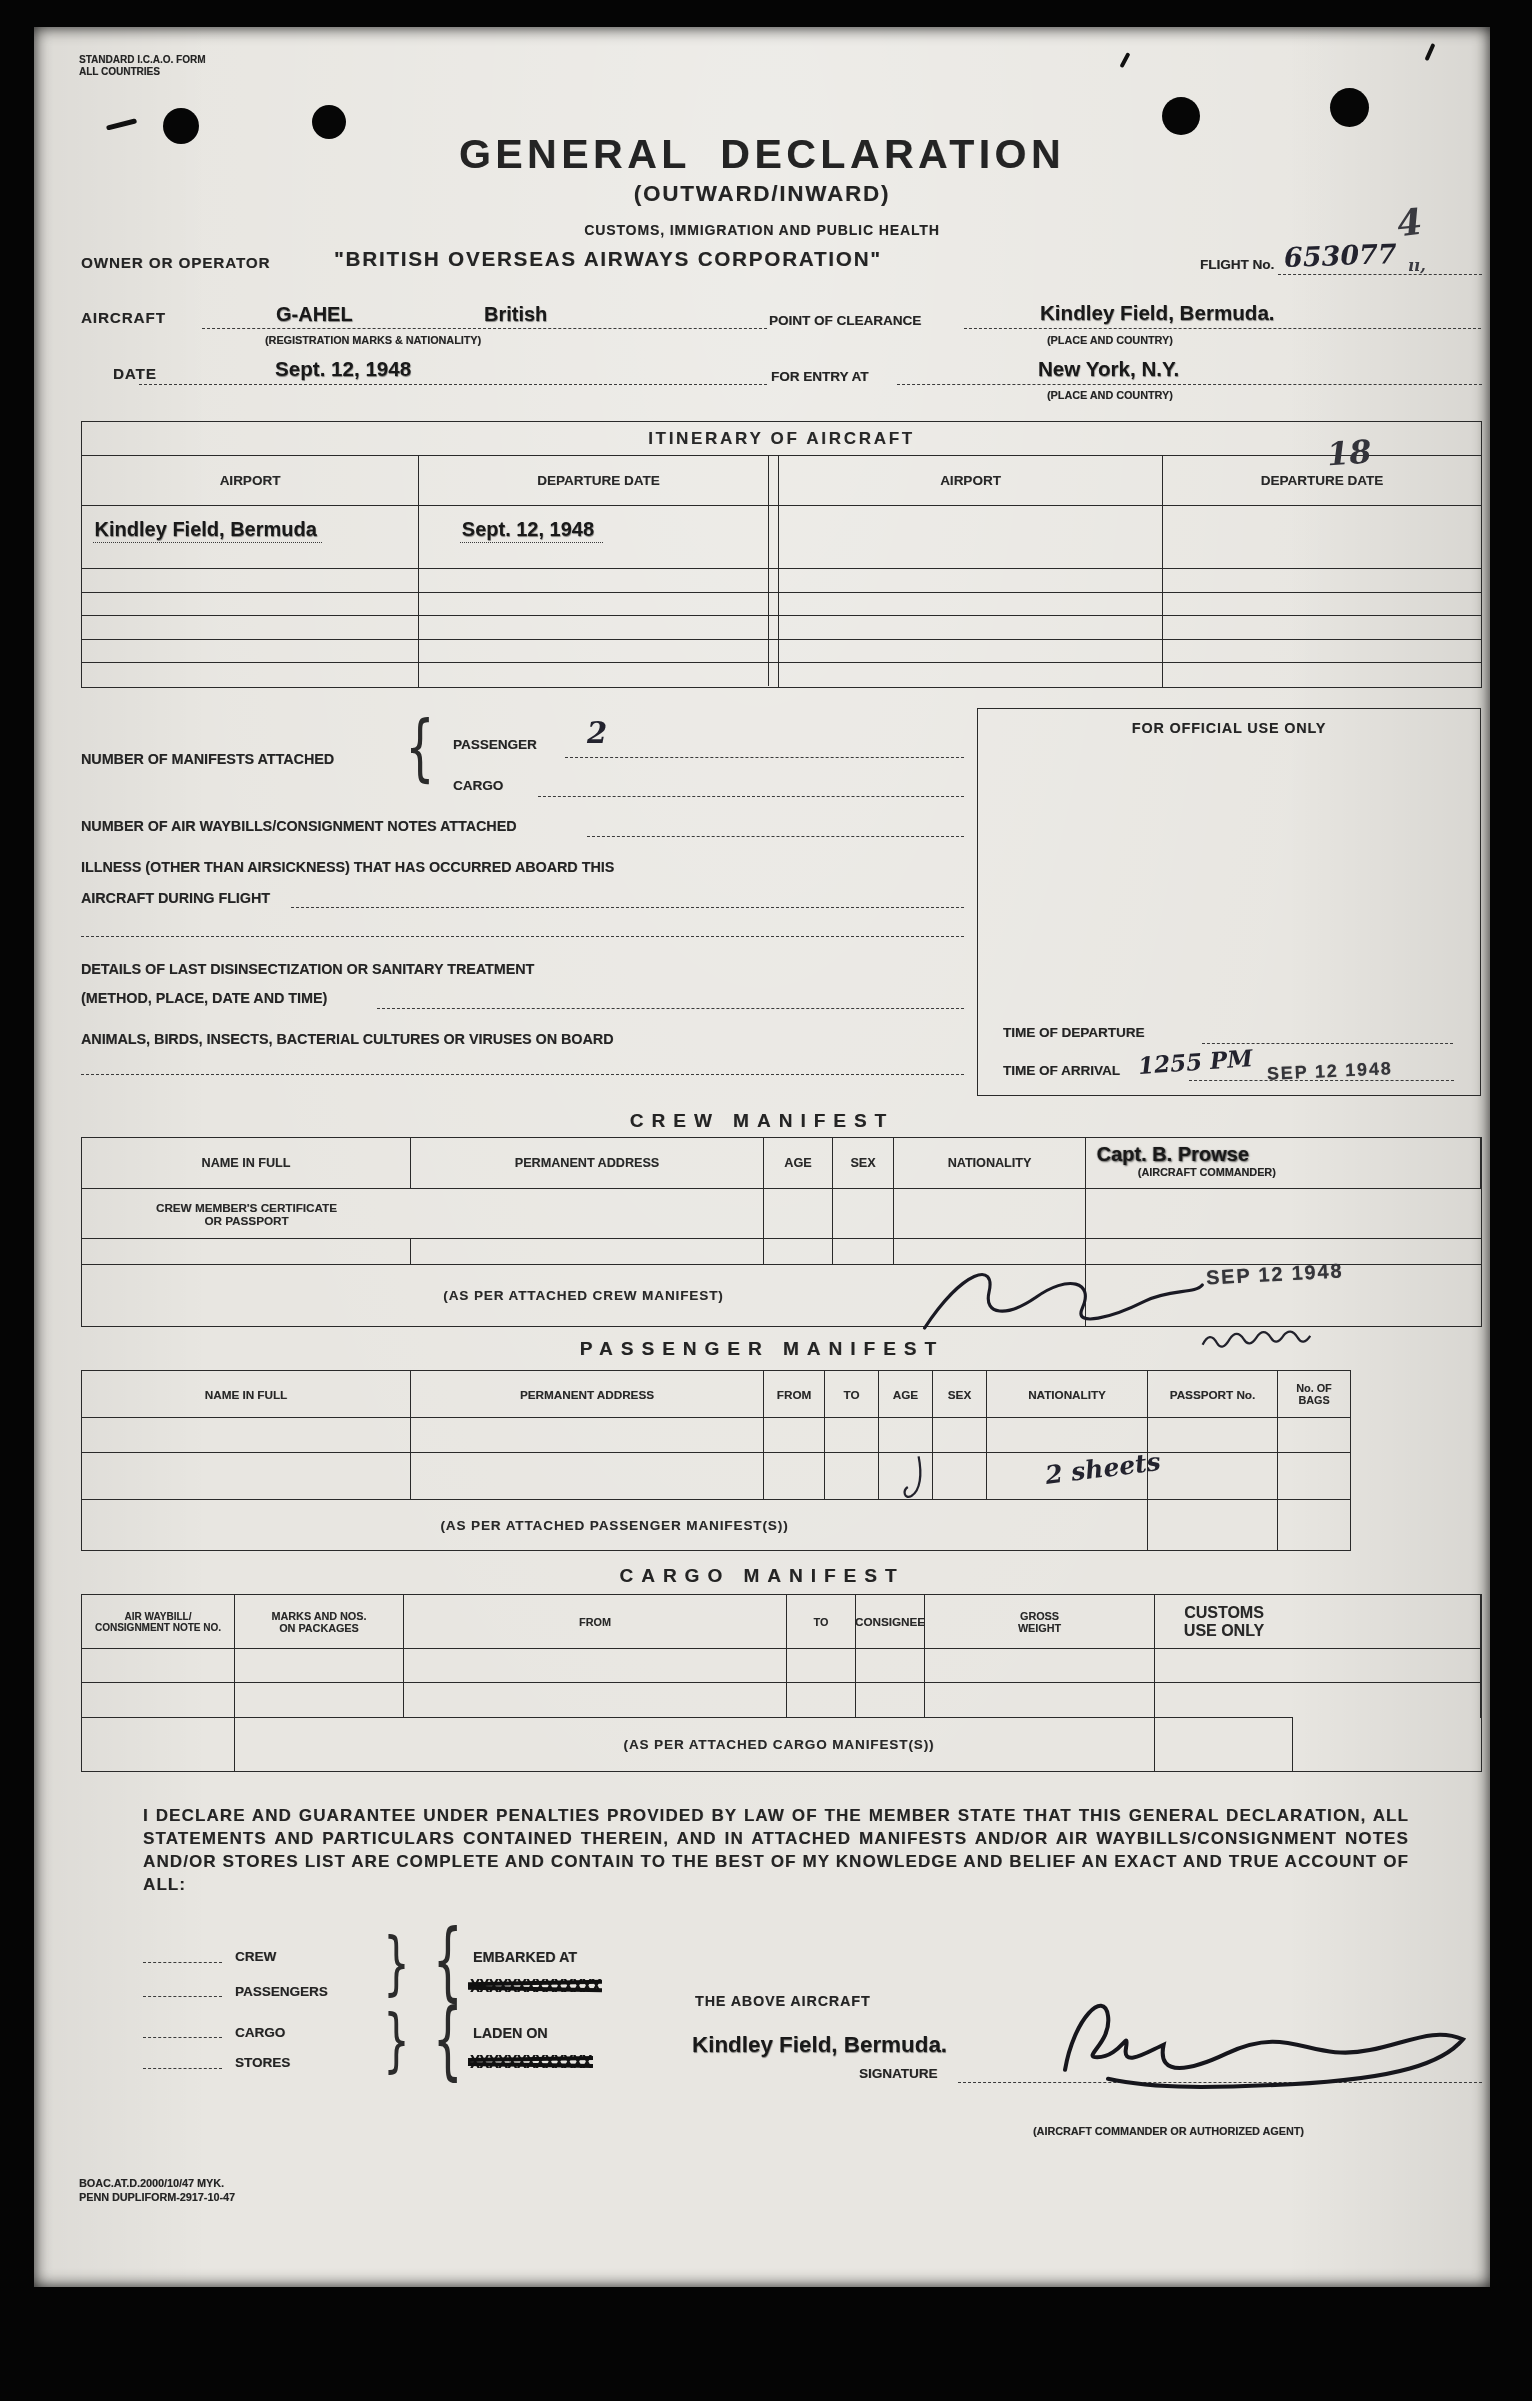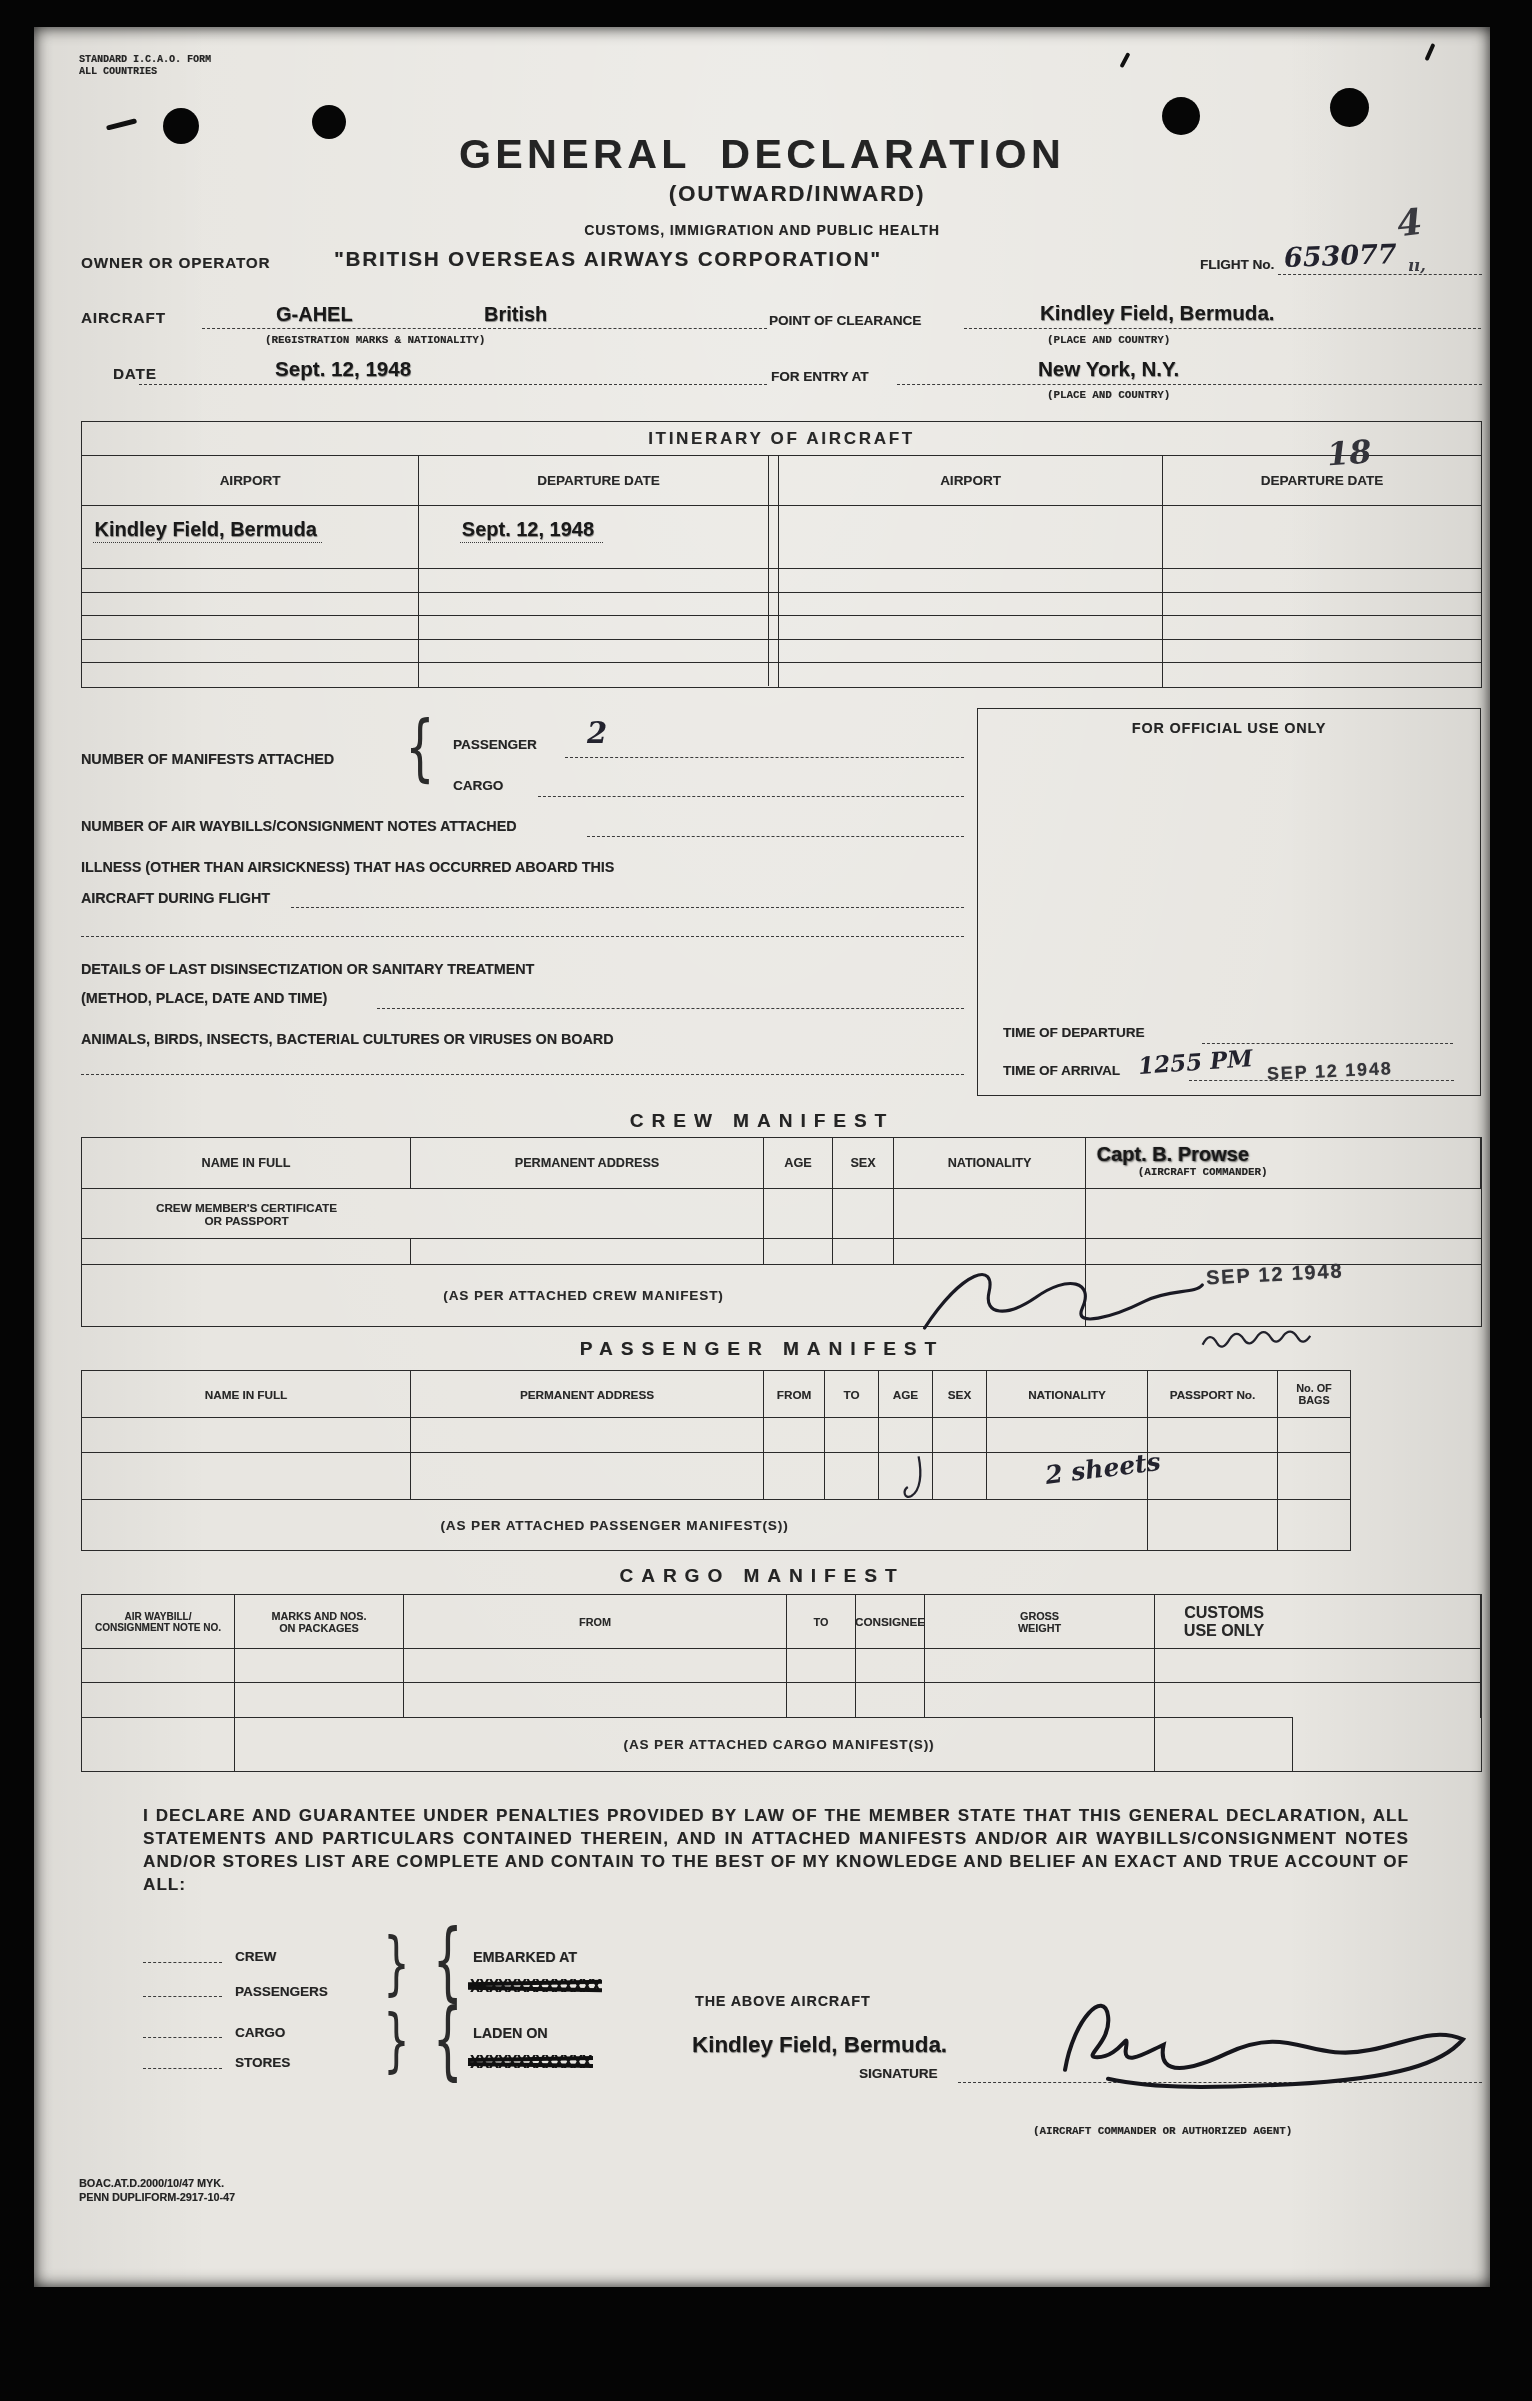--- a/index.html
+++ b/index.html
@@ -18,21 +18,21 @@
       var(--paper);
     box-shadow:0 0 16px rgba(0,0,0,0.9) inset;
   }
   .ab{position:absolute;}
   .hole{position:absolute;background:#060606;border-radius:50%;}
   .lbl{
     position:absolute;font-weight:700;color:var(--ink);
     text-shadow:0.4px 0.4px 0.6px rgba(25,25,25,0.35);
     white-space:nowrap;
   }
-  .small{font-size:10.8px;font-family:Liberation Mono, monospace;}
+  .small{font-size:10.8px;}
   .typed{
     position:absolute;font-family:Liberation Sans, sans-serif;font-weight:700;color:#191919;
     text-shadow:0.5px 0.5px 0.9px rgba(0,0,0,0.45);white-space:nowrap;
   }
   .hand{
     position:absolute;font-family:"DejaVu Serif",serif;font-style:italic;font-weight:700;
     color:#23232e;white-space:nowrap;
   }
   .stamp{
     position:absolute;font-family:"Liberation Sans",sans-serif;font-weight:700;color:#35353a;
@@ -72,21 +72,21 @@
 <div class="penstroke" style="left:106px;top:122px;width:30.5px;height:4.5px;transform:rotate(-14deg);border-radius:2.7px;"></div>
 <div class="penstroke" style="left:1123px;top:52px;width:3.6px;height:16px;transform:rotate(28deg);border-radius:1.8px;"></div>
 <div class="penstroke" style="left:1428px;top:43px;width:3.6px;height:18px;transform:rotate(24deg);border-radius:1.8px;"></div>
 
 <div class="lbl small" style="left:79px;top:54px;line-height:11.7px;font-size:10px;">
   <div>STANDARD I.C.A.O. FORM</div>
   <div>ALL COUNTRIES</div>
 </div>
 
 <div class="lbl center" style="top:131px;font-size:41px;letter-spacing:4.5px;word-spacing:14.3px;">GENERAL DECLARATION</div>
-<div class="lbl center" style="top:181px;font-size:22.4px;letter-spacing:1.8px;margin-left:35px;">(OUTWARD/INWARD)</div>
+<div class="lbl center" style="top:181px;font-size:22.4px;letter-spacing:1.8px;">(OUTWARD/INWARD)</div>
 <div class="lbl center" style="top:222px;font-size:14px;letter-spacing:0.9px;">CUSTOMS, IMMIGRATION AND PUBLIC HEALTH</div>
 
 <div class="lbl" style="left:81px;top:254px;font-size:15.2px;letter-spacing:0.9px;">OWNER OR OPERATOR</div>
 <div class="lbl" style="left:334px;top:247px;font-size:20.6px;letter-spacing:1.8px;">"BRITISH OVERSEAS AIRWAYS CORPORATION"</div>
 <div class="lbl" style="left:1200px;top:257px;font-size:13.5px;">FLIGHT No.</div>
 <div class="dash" style="left:1278px;top:274px;width:204px;"></div>
 <div class="hand" style="left:1284px;top:240px;font-size:27px;transform:rotate(-2deg);">653077</div>
 <div class="hand" style="left:1397px;top:201px;font-size:36px;transform:rotate(-6deg);color:#3a3a40;">4</div>
 <div class="hand" style="left:1408px;top:256px;font-size:16px;color:#3a3a40;">ıı,</div>
 

